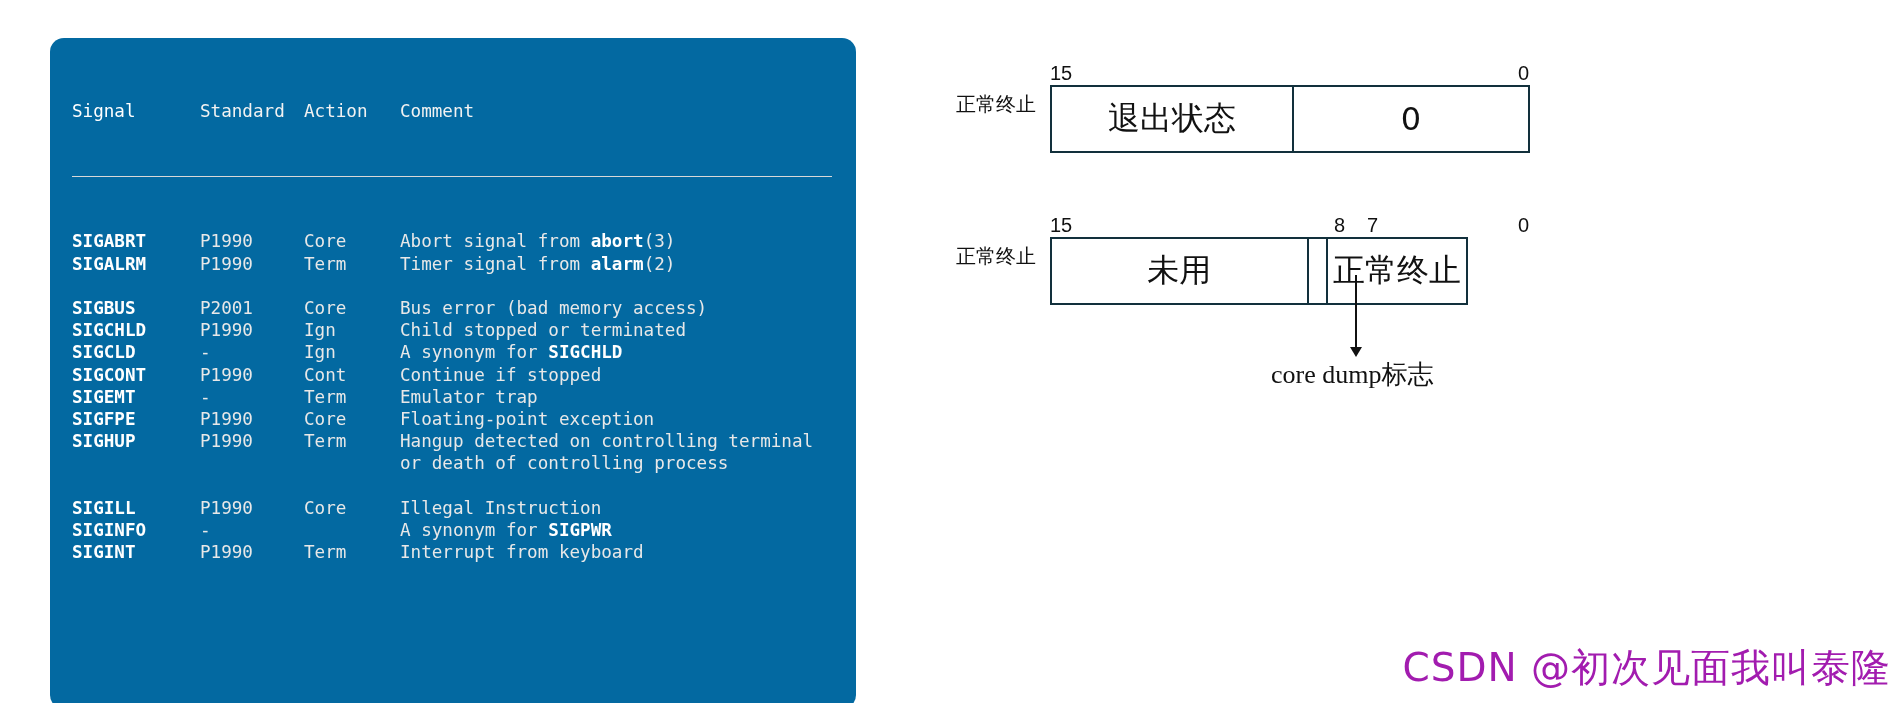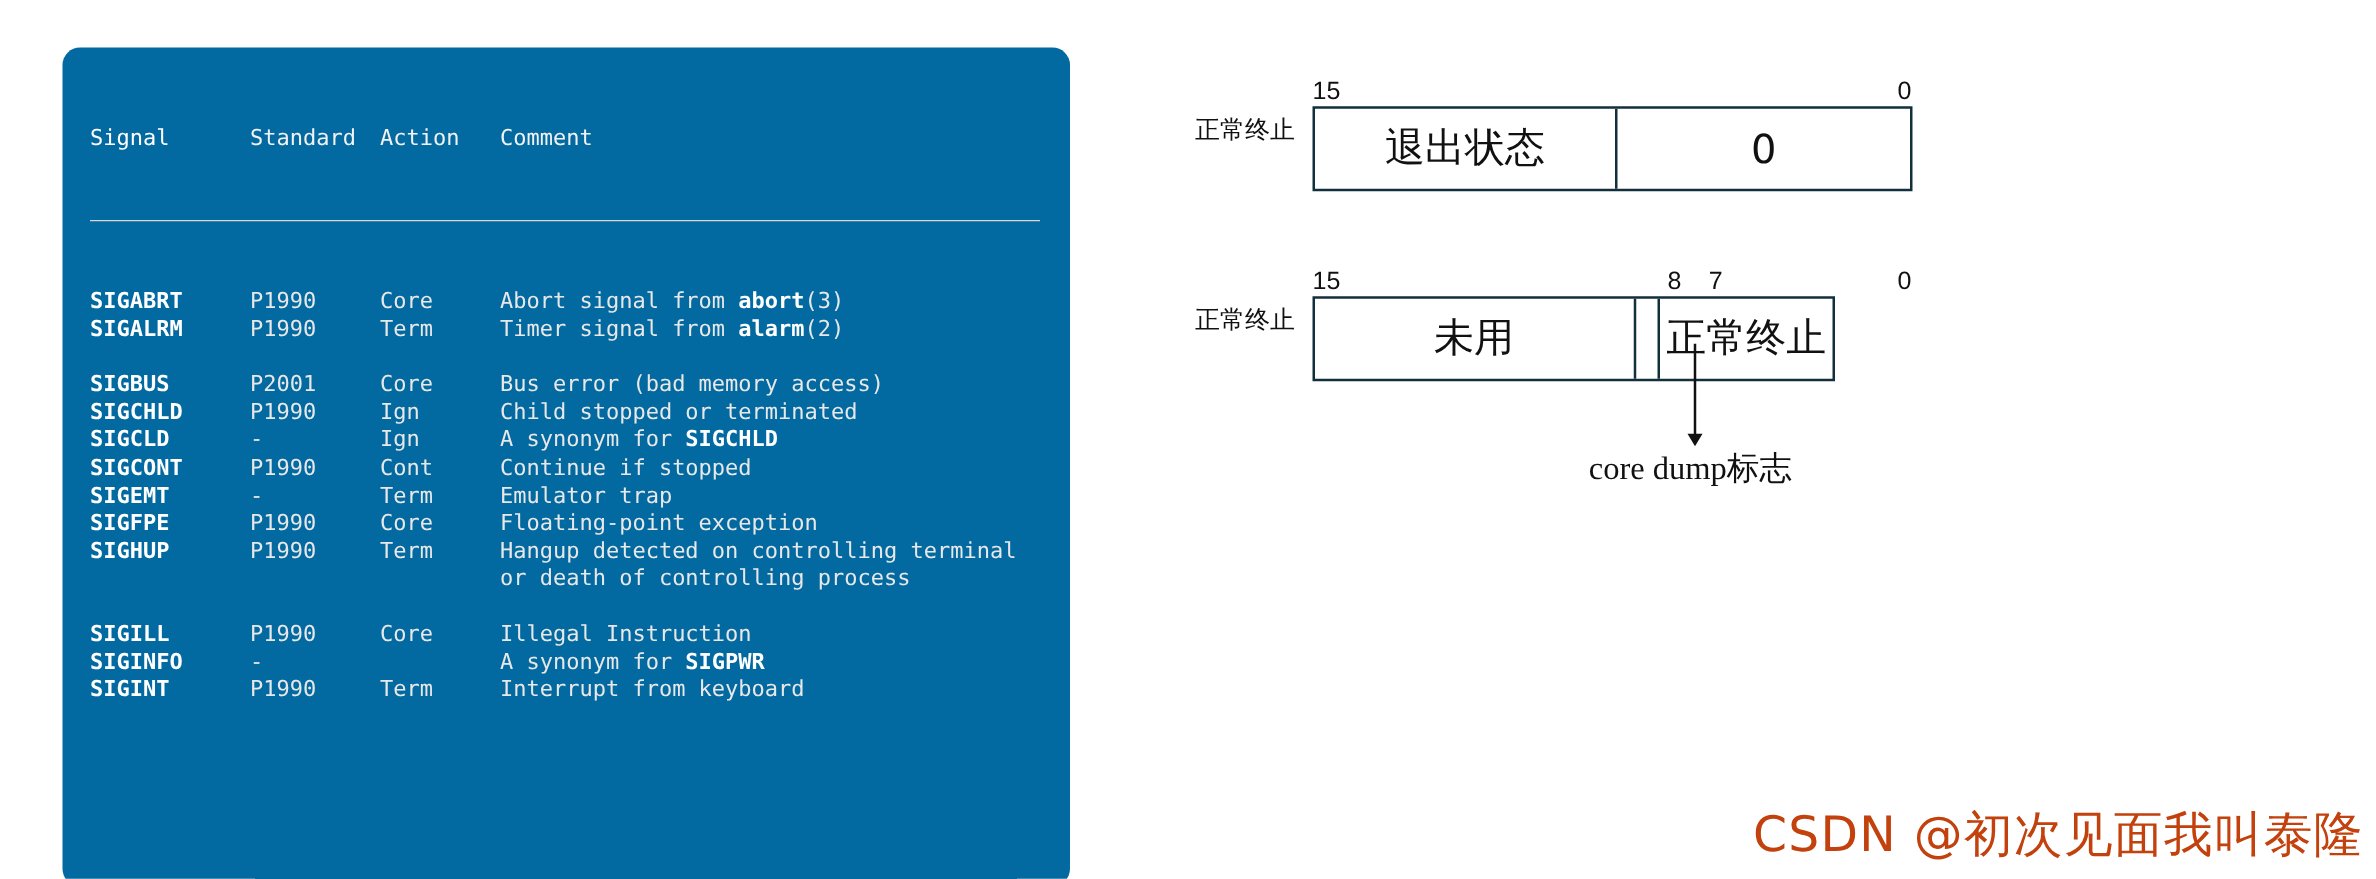--- a/index.html
+++ b/index.html
@@ -162,21 +162,21 @@
     font-family: Liberation Serif, serif;
     margin-left: 41px;
   }
 
   
   #watermark {
     position: absolute;
     right: 10px;
     bottom: 8px;
     font-size: 39px;
-    color: #c2410c;
+    color: #a21caf;
     white-space: nowrap;
     font-family: "DejaVu Sans", sans-serif;
     letter-spacing: 1px;
   }
 </style>
 </head>
 <body>
 
 <div id="terminal-panel">
   <div id="signal-table">

